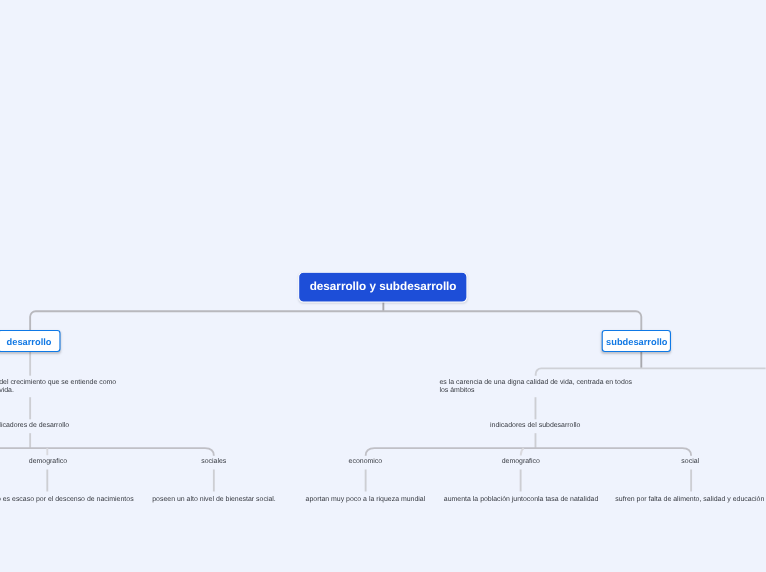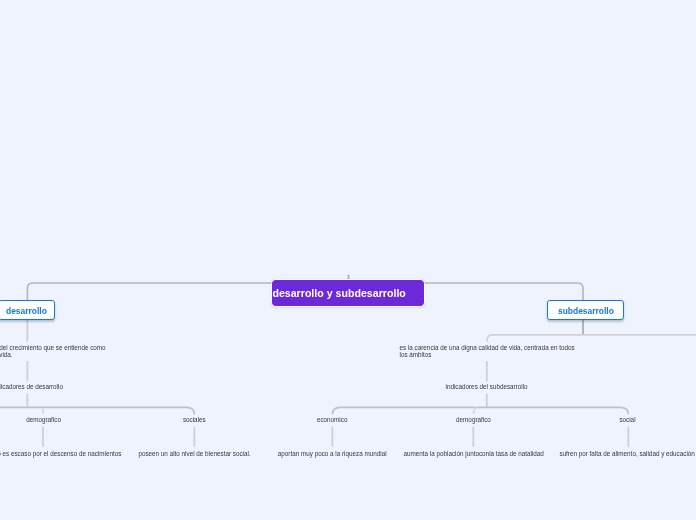--- a/index.html
+++ b/index.html
@@ -2,24 +2,24 @@
 <html><head>
 <meta charset="utf-8">
 <title>mindmap</title>
 <style>
   html,body{margin:0;padding:0;}
   body{width:696px;height:520px;overflow:hidden;background:#eff3fd;
        font-family:"Liberation Sans",sans-serif;-webkit-font-smoothing:antialiased;}
   #stage{position:absolute;left:0;top:0;width:696px;height:520px;overflow:hidden;}
   svg.links{position:absolute;left:0;top:0;width:696px;height:520px;}
   .node{position:absolute;box-sizing:border-box;white-space:nowrap;}
-  .root{background:#6d28d9;color:#fff;font-weight:bold;font-size:10.63px;
+  .root{background:#1d4ed8;color:#fff;font-weight:bold;font-size:10.63px;
         border:1.4px solid #fff;border-radius:4.8px;
-        width:153.8px;height:28.2px;line-height:26.4px;
-        box-shadow:0 0.6px 1.6px rgba(90,95,110,.16);margin-top:32px;}
+        width:153.8px;height:28.2px;line-height:26.4px;text-align:center;
+        box-shadow:0 0.6px 1.6px rgba(90,95,110,.16);}
   .lvl1{background:#fff;color:#1279e4;font-weight:bold;font-size:8.45px;
         border:1.3px solid #0f79e6;border-radius:2.9px;text-align:center;
         height:19.8px;line-height:20.6px;box-shadow:0 1.1px 2px rgba(60,64,72,.28);}
   .lbl{position:absolute;font-size:6.32px;color:#2f343f;white-space:nowrap;
        text-shadow:0 0 1px #fff;}
   .para{position:absolute;font-size:6.32px;color:#2f343f;line-height:6.6px;
         text-shadow:0 0 1px #fff;}
 </style>
 </head>
 <body>
@@ -48,21 +48,21 @@
       <path stroke="#d9d9de" d="M476 407.4 Q473.4 409.6 473.4 414"></path>
       <path stroke="#cdced3" d="M473.3 426.8 V446.8"></path>
       <path stroke="#cdced3" d="M628.3 426.8 V446.8"></path>
     </g>
   </svg>
 
   <div class="node root" style="left:271.4px;top:246.6px;">desarrollo y subdesarrollo</div>
 
   <div class="node lvl1" style="left:-2.4px;top:300.1px;width:57.6px;">desarrollo</div>
 
-  <div class="node lvl1" style="left:547.4px;top:300.1px;width:77px;">subdesarrollo</div>
+  <div class="node lvl1" style="left:547.4px;top:300.1px;width:63px;">subdesarrollo</div>
 
   <div class="para" style="left:-48.8px;top:345.1px;width:158px;">es el incremento del crecimiento que se entiende como mejor calidad de vida.</div>
 
   <div class="para" style="left:399.5px;top:345.1px;width:178px;">es la carencia de una digna calidad de vida, centrada en todos los ámbitos</div>
 
   <div class="lbl" style="left:-7.6px;top:383.4px;">indicadores de desarrollo</div>
 
   <div class="lbl" style="left:445.5px;top:383.4px;">indicadores del subdesarrollo</div>
 
   <div class="lbl" style="left:26.2px;top:416.1px;">demografico</div>

